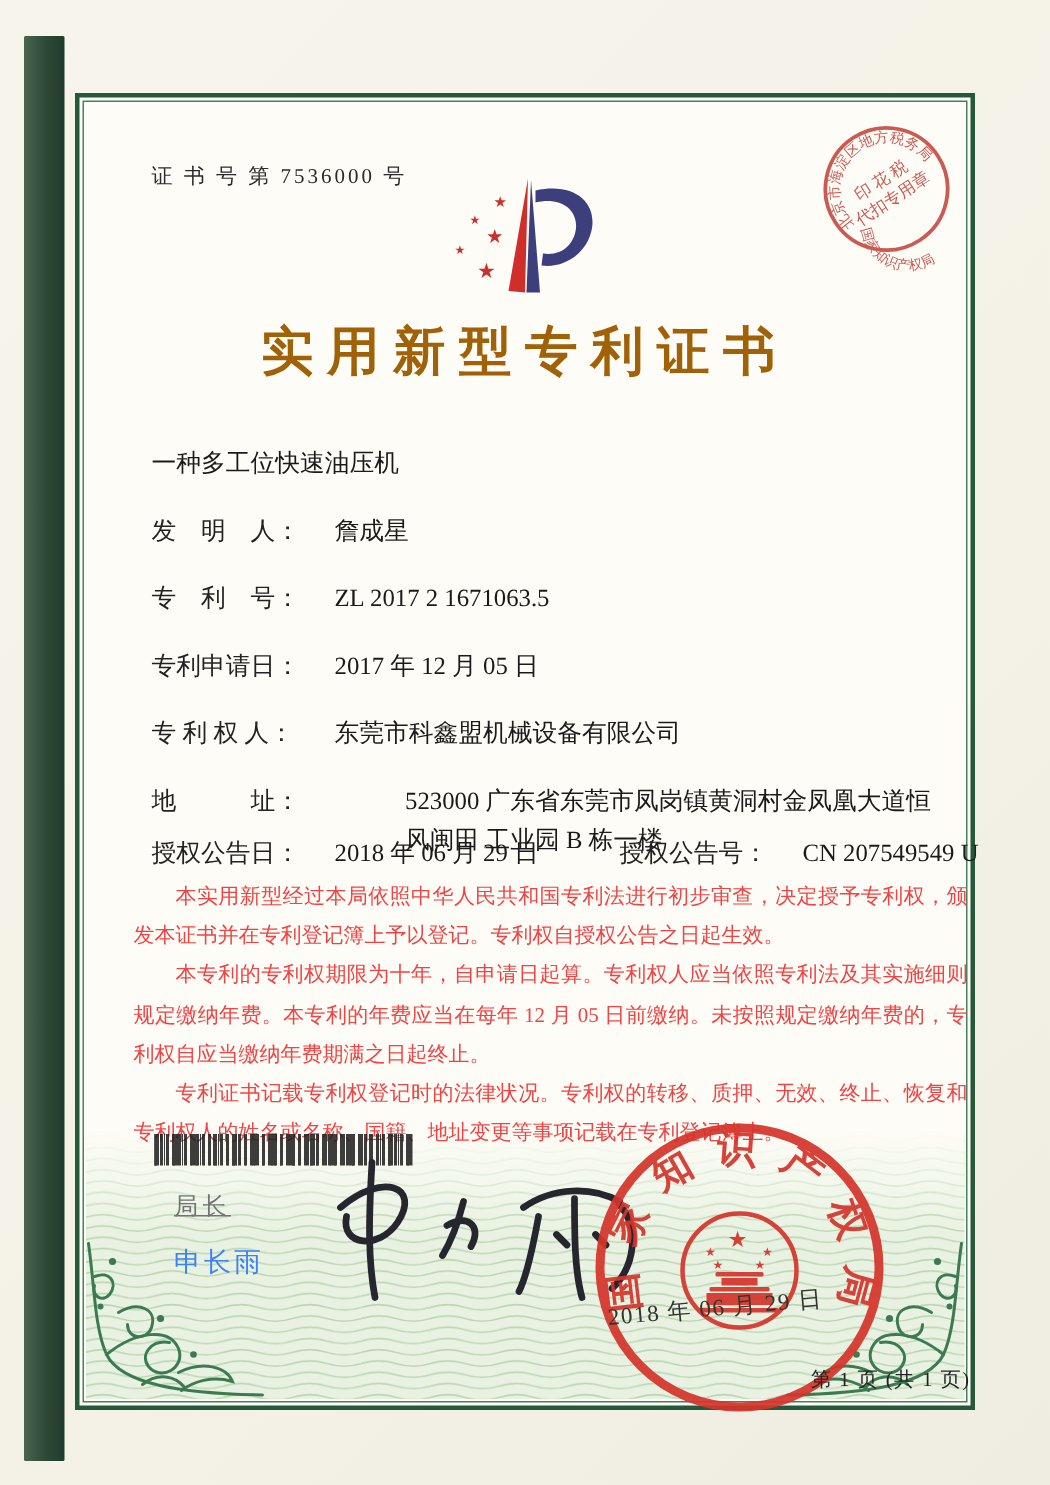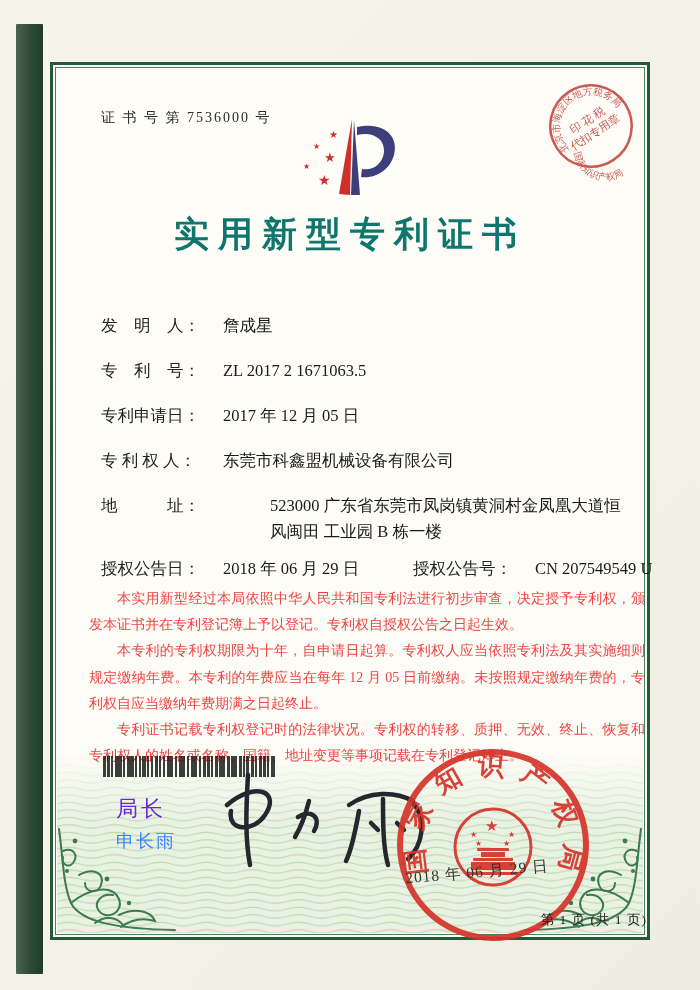--- a/index.html
+++ b/index.html
@@ -17,41 +17,41 @@
     position:absolute;left:50px;top:62px;width:600px;height:878px;
     background:#fdfcf6;border:3px solid #25593a;box-sizing:border-box;
   }
   .cert-inner{position:absolute;inset:2px;border:1px solid #47805c;pointer-events:none;}
   .green-zone{position:absolute;left:4px;right:4px;bottom:4px;height:178px;overflow:hidden;}
   .green-zone .fade{position:absolute;inset:0;background:linear-gradient(180deg,#fdfcf6 0%,rgba(253,252,246,0) 38%);}
   .cert-no{position:absolute;left:48px;top:44px;font-size:14px;letter-spacing:2px;color:#2a2a2a;}
   .logo{position:absolute;left:246px;top:50px;width:110px;height:102px;}
   .title{
     position:absolute;left:0;top:146px;width:100%;text-align:center;
-    font-size:35px;font-weight:600;letter-spacing:9px;color:#0f766e;
+    font-size:35px;font-weight:600;letter-spacing:9px;color:#a16207;
   }
   .fields{position:absolute;left:48px;top:230px;width:520px;font-size:16.5px;}
   .frow{display:flex;margin-bottom:17px;line-height:28px;}
   .flabel{flex:0 0 122px;color:#222;white-space:nowrap;}
   .fvalue{color:#1a1a1a;}
   .addr .fvalue{width:432px;line-height:26px;margin-top:1px;margin-left:47px;}
   .grant-row{position:absolute;left:48px;top:490px;width:552px;font-size:16.5px;line-height:28px;display:flex;}
   .grant-row .pair{display:flex;}
   .grant-row .pair.right{position:absolute;left:312px;}
   .paras{position:absolute;left:36px;top:521px;width:556px;font-size:14px;line-height:26.2px;text-align:justify;color:#ef4444;}
   .paras p{margin:0;text-indent:2em;}
   .barcode{
     position:absolute;left:50px;top:691px;width:172px;height:21px;
     background:
       repeating-linear-gradient(90deg,#1d1d1d 0 2px,transparent 2px 4px),
       repeating-linear-gradient(90deg,#1d1d1d 0 1px,transparent 1px 6px),
       repeating-linear-gradient(90deg,#1d1d1d 0 3px,transparent 3px 13px);
     opacity:.85;
   }
-  .director-title{position:absolute;left:63px;top:729px;font-size:22px;letter-spacing:3px;color:#6d28d9;}
+  .director-title{position:absolute;left:63px;top:729px;font-size:16px;letter-spacing:3px;color:#737373;text-decoration:underline;}
   .director-name{position:absolute;left:63px;top:764px;font-size:18px;letter-spacing:2px;color:#3b82f6;}
   .signature{position:absolute;left:148px;top:700px;width:236px;height:108px;}
   .seal{position:absolute;left:340px;top:680px;width:200px;height:200px;opacity:.93;}
   .seal-date{
     position:absolute;left:352px;top:797px;font-size:15.5px;color:#33332f;
     transform:rotate(-5deg);letter-spacing:1px;white-space:nowrap;
   }
   .footer{position:absolute;left:0;top:846px;width:100%;text-align:right;font-size:13.5px;letter-spacing:1px;color:#222;}
   .flourish{position:absolute;width:122px;height:108px;bottom:2px;}
   .flourish.bl{left:2px;}
@@ -125,20 +125,21 @@
       <text x="25" y="47" font-size="13">★</text>
       <text x="4" y="54" font-size="8">★</text>
       <text x="19" y="70" font-size="14">★</text>
     </g>
   </svg>
 
   <div class="title">实用新型专利证书</div>
 
   <div class="fields">
     <div class="frow">
+      <span class="fvalue">一种多工位快速油压机</span>
     </div>
     <div class="frow">
       <span class="flabel">发　明　人：</span>
       <span class="fvalue">詹成星</span>
     </div>
     <div class="frow">
       <span class="flabel">专　利　号：</span>
       <span class="fvalue">ZL 2017 2 1671063.5</span>
     </div>
     <div class="frow">

